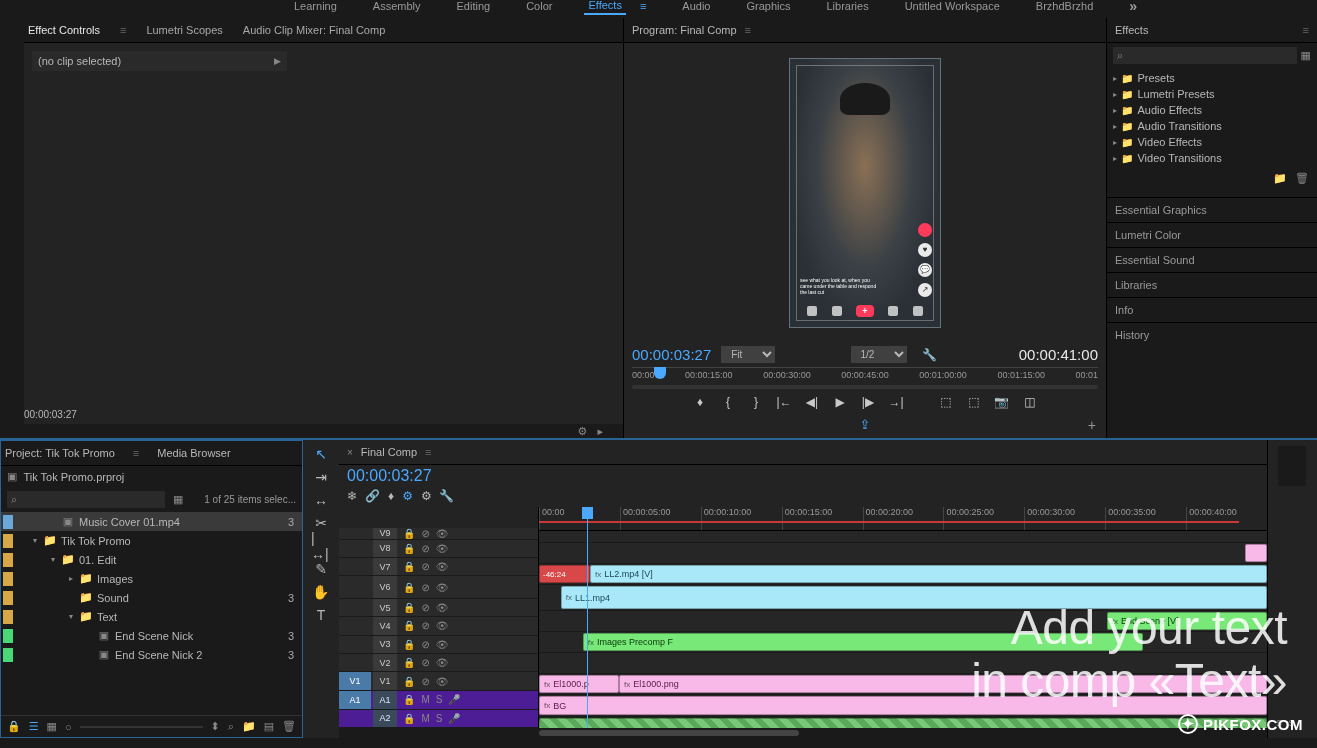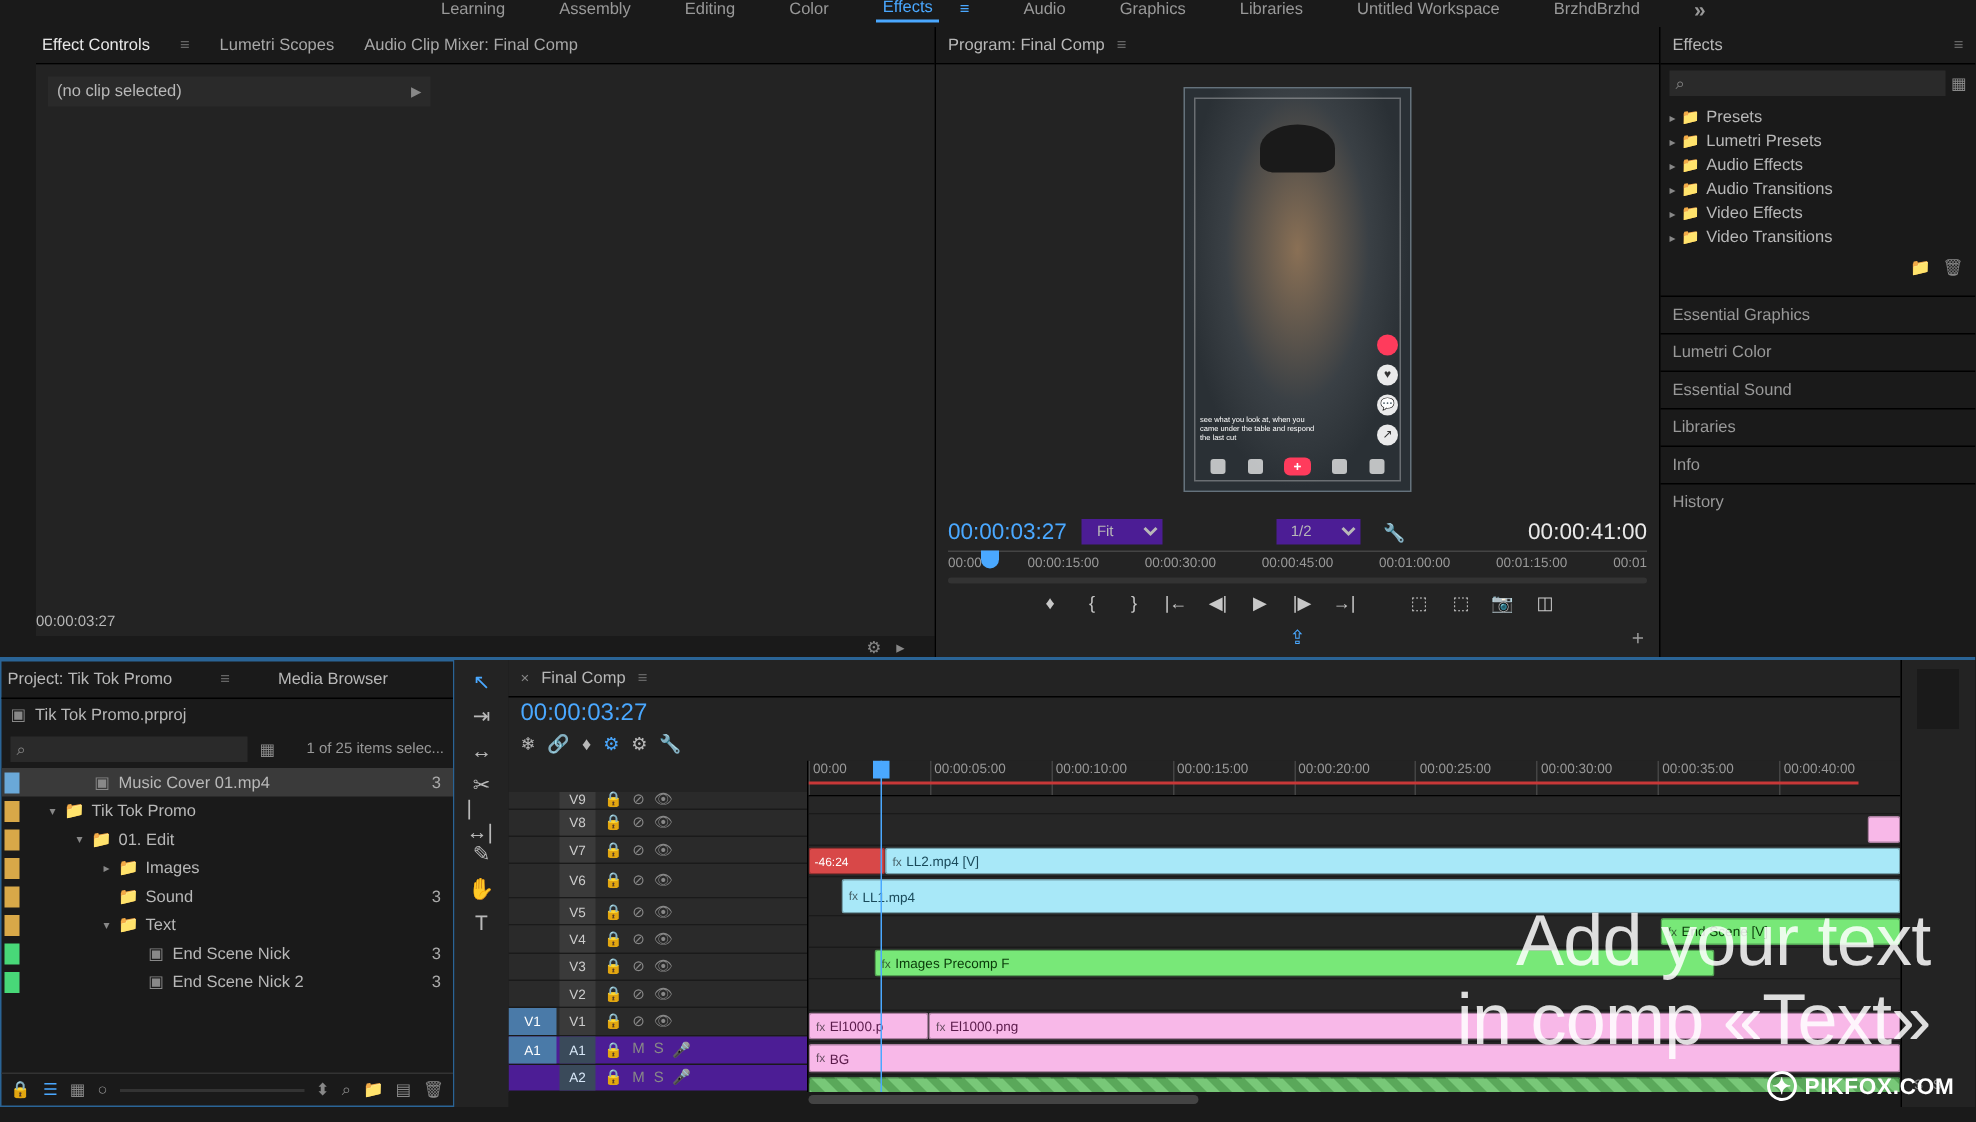--- a/index.html
+++ b/index.html
@@ -29,21 +29,21 @@
 .phone-frame .dock { position:absolute; bottom:8px; left:10px; right:10px; height:16px; display:flex; justify-content:space-around; align-items:center; }
 .phone-frame .dock span { width:10px; height:10px; background:rgba(255,255,255,0.7); border-radius:2px; }
 .phone-frame .dock span.plus { background:#ff3b5c; color:#fff; width:18px; height:12px; border-radius:4px; display:flex; align-items:center; justify-content:center; font-size:9px; font-weight:bold; }
 .phone-frame .side-icons { position:absolute; right:8px; bottom:30px; display:flex; flex-direction:column; gap:6px; align-items:center; }
 .phone-frame .side-icons span { width:14px; height:14px; background:rgba(255,255,255,0.9); border-radius:50%; font-size:8px; display:flex; align-items:center; justify-content:center; color:#333; }
 .phone-frame .side-icons span.rec { background:#ff3b5c; }
 .phone-frame .caption { position:absolute; bottom:32px; left:10px; color:#fff; font-size:5px; line-height:1.2; width:80px; }
 .transport-row { display:flex; align-items:center; padding:4px 8px; gap:10px; }
 .tc-blue { color:#4aa8ff; font-size:15px; font-weight:500; }
 .tc-white { color:#e8e8e8; font-size:15px; margin-left:auto; }
-.fit-select { background:#4c1d95; border:none; color:#b8b8b8; padding:2px 16px 2px 6px; font-size:10px; }
+.fit-select { background:#404040; border:none; color:#b8b8b8; padding:2px 16px 2px 6px; font-size:10px; }
 .wrench { color:#b8b8b8; font-size:12px; margin:0 6px; }
 .ruler-row { position:relative; height:22px; margin:0 8px; }
 .ruler { display:flex; font-size:9px; color:#999; border-top:1px solid #444; padding-top:2px; justify-content:space-between; }
 .playhead-mini { position:absolute; top:0; left:22px; width:12px; height:12px; background:#4aa8ff; border-radius:0 0 6px 6px; }
 .scrub-bar { position:absolute; bottom:0; left:0; right:0; height:4px; background:#333; border-radius:2px; }
 .controls-row { display:flex; justify-content:center; gap:12px; padding:6px 0; align-items:center; }
 .controls-row span { color:#c8c8c8; cursor:pointer; font-size:12px; width:16px; text-align:center; }
 .export-row { display:flex; justify-content:center; padding:2px 0 6px 0; position:relative; }
 .export-row .export-icon { color:#4aa8ff; font-size:13px; }
 .export-row .plus-btn { position:absolute; right:10px; color:#999; font-size:14px; }
@@ -53,21 +53,21 @@
 .fx-search input { flex:1; background:#2a2a2a; border:none; padding:3px 4px 3px 18px; color:#ccc; font-size:10px; }
 .fx-search .mag { position:absolute; margin-left:4px; color:#888; }
 .fx-tree { padding:2px 4px; }
 .fx-tree .item { display:flex; align-items:center; gap:4px; padding:2px 2px; cursor:pointer; }
 .fx-tree .caret { color:#888; font-size:8px; }
 .fx-tree .folder { color:#888; font-size:10px; }
 .fx-panels { margin-top:8px; }
 .fx-panels div { padding:6px 8px; border-top:1px solid #000; cursor:pointer; color:#999; }
 .lower { display:flex; height:300px; border-top:2px solid #2a6496; }
 .project-panel { width:303px; border-right:1px solid #000; display:flex; flex-direction:column; border:1px solid #2a6496; }
-.proj-tabs { display:flex; padding:6px 4px; gap:32px; align-items:center; border-bottom:1px solid #000; }
+.proj-tabs { display:flex; padding:6px 4px; gap:18px; align-items:center; border-bottom:1px solid #000; }
 .proj-file { padding:4px 6px; display:flex; align-items:center; gap:6px; color:#b8b8b8; }
 .proj-search-row { display:flex; align-items:center; padding:4px 6px; gap:8px; }
 .proj-search-row input { flex:1; background:#2a2a2a; border:none; padding:3px 4px 3px 18px; color:#ccc; font-size:10px; max-width:158px; }
 .proj-search-row .count { color:#999; margin-left:auto; font-size:10px; }
 .proj-header { display:flex; padding:4px 26px; border-bottom:1px solid #333; color:#ddd; }
 .proj-header .name { flex:1; }
 .bin-list { flex:1; overflow:hidden; }
 .bin-row { display:flex; align-items:center; padding:2px 2px; height:19px; }
 .bin-row .chip { width:10px; height:14px; margin-right:8px; }
 .bin-row .caret { width:10px; color:#888; font-size:8px; }

